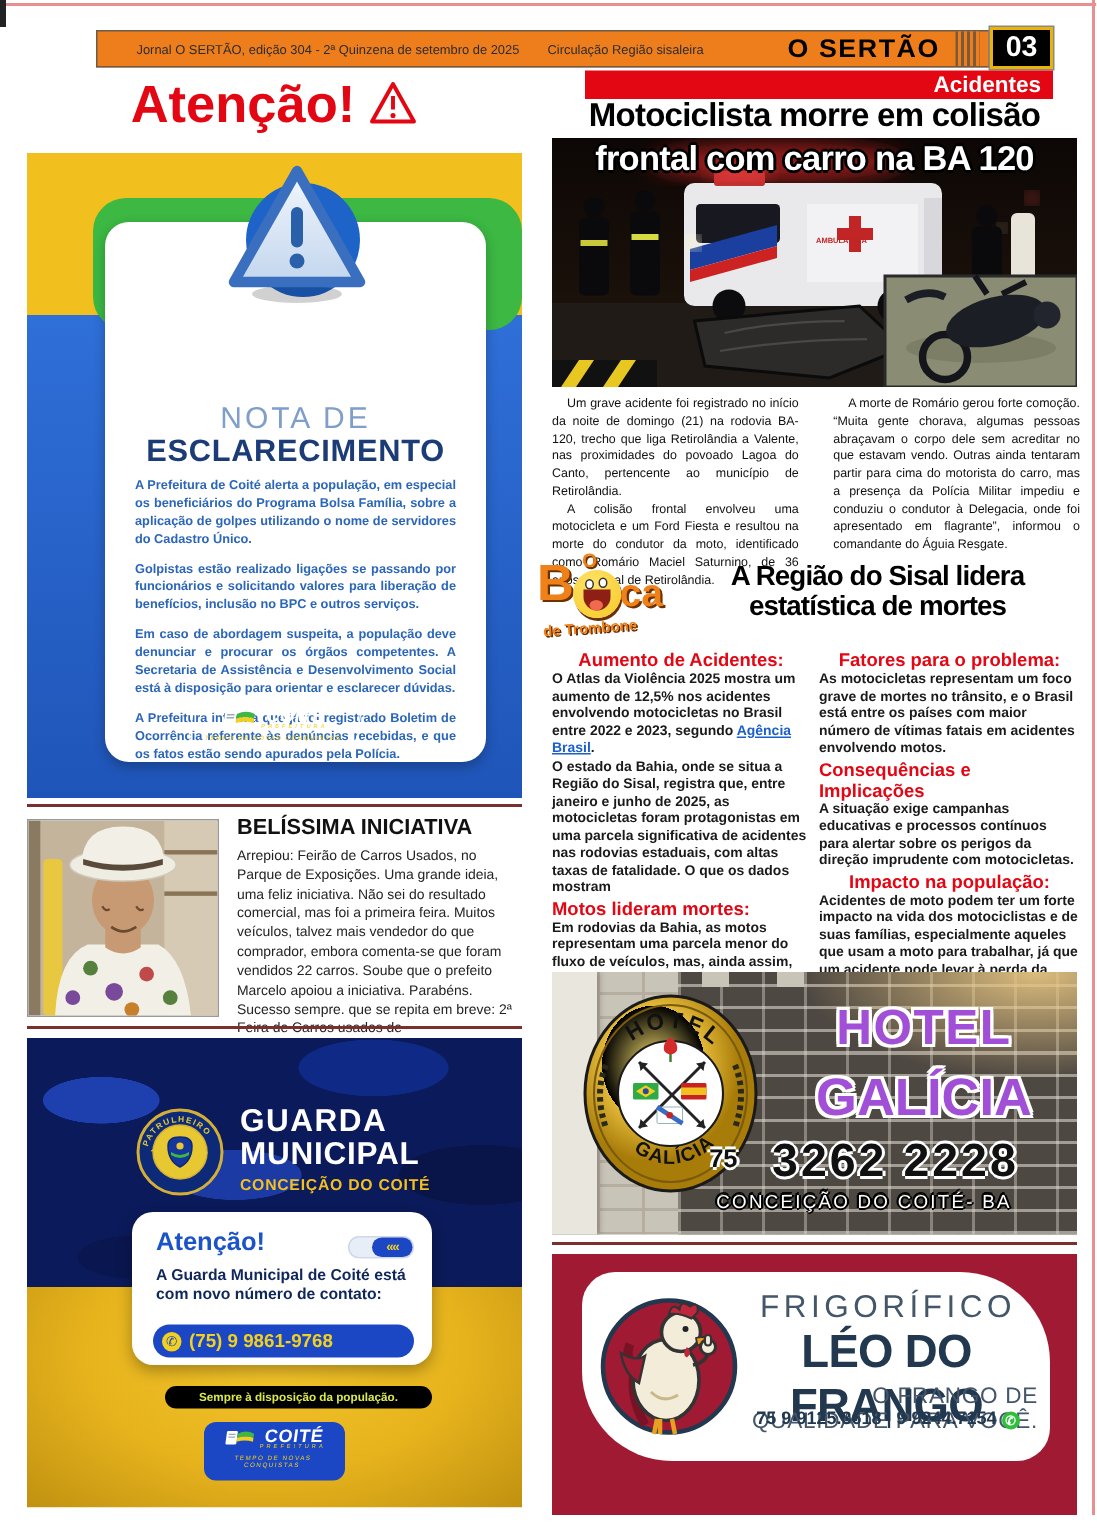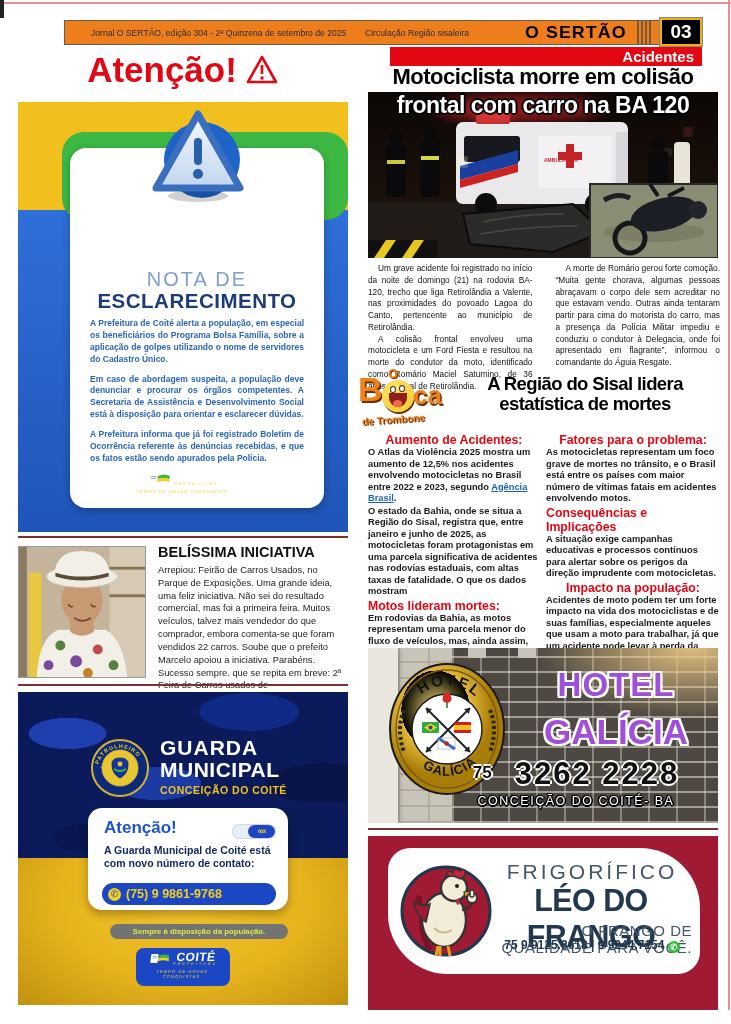--- a/index.html
+++ b/index.html
@@ -62,21 +62,21 @@
   .g-t2{left:142px;top:66px;font-size:21px;font-weight:bold;color:#fff;letter-spacing:.5px;}
   .g-sub{left:142px;top:92px;font-size:10.5px;font-weight:bold;color:#f2c020;letter-spacing:.5px;}
   .g-card{left:70px;top:116px;width:200px;height:102px;background:#fff;border-radius:14px;box-shadow:0 4px 10px rgba(0,0,0,.3);}
   .g-at{left:16px;top:10px;font-size:17px;font-weight:bold;color:#1b54c8;}
   .g-toggle{right:12px;top:16px;width:44px;height:15px;background:#e8eef8;border-radius:8px;box-shadow:inset 0 0 0 1px #d0d8e8;}
   .g-toggle-knob{position:absolute;right:1px;top:1px;width:27px;height:13px;background:#1b47c4;border-radius:7px;color:#f2d020;font-size:9px;font-weight:bold;text-align:center;line-height:13px;letter-spacing:-1px;}
   .g-body{left:16px;top:36px;width:172px;font-size:10.5px;font-weight:bold;color:#10275c;line-height:1.25;}
   .g-pill{left:14px;top:75px;width:174px;height:22px;background:#1b47c4;border-radius:11px;display:flex;align-items:center;gap:5px;padding-left:6px;box-sizing:border-box;}
   .g-pill-icon{width:13px;height:13px;background:#f2d020;border-radius:50%;color:#1b47c4;font-size:9px;text-align:center;line-height:13px;}
   .g-pill-num{color:#f2d020;font-weight:bold;font-size:12.5px;}
-  .g-footpill{left:92px;top:232px;width:178px;height:15px;background:#737373;border-radius:8px;color:#dbe84e;font-size:7.8px;font-weight:bold;text-align:center;line-height:15px;}
+  .g-footpill{left:92px;top:232px;width:178px;height:15px;background:#000000;border-radius:8px;color:#dbe84e;font-size:7.8px;font-weight:bold;text-align:center;line-height:15px;}
   .g-logo{left:118px;top:256px;width:94px;background:#1b47c4;border-radius:8px;text-align:center;padding:3px 0 4px;}
   
   .headline1{left:368px;top:64px;width:350px;text-align:center;font-size:22px;font-weight:bold;color:#000;letter-spacing:-.5px;}
   .photo{left:368px;top:92px;width:350px;height:166px;background:#0d0805;}
   .headline2{left:0;top:0;width:350px;text-align:center;font-size:23px;font-weight:bold;color:#fff;letter-spacing:-.5px;
     text-shadow:-2px 0 #000,2px 0 #000,0 -2px #000,0 2px #000,-1px -1px #000,1px 1px #000,-1px 1px #000,1px -1px #000;}
   .article{left:368px;top:263px;width:352px;display:flex;gap:23px;justify-content:flex-end;}
   .article .col{width:169px;font-size:8.3px;line-height:1.42;text-align:justify;color:#111;}
   .article p{margin:0;text-indent:10px;}
   .boca{left:358px;top:368px;width:88px;height:64px;}
@@ -155,20 +155,21 @@
 
   <div class="abs nota">
     <div class="abs nota-yellow"></div>
     <div class="abs nota-blue"></div>
     <div class="abs nota-green"></div>
     <div class="abs nota-card">
       <div class="abs nota-t1">NOTA DE</div>
       <div class="abs nota-t2">ESCLARECIMENTO</div>
       <div class="abs nota-body">
         <p>A Prefeitura de Coité alerta a população, em especial os beneficiários do Programa Bolsa Família, sobre a aplicação de golpes utilizando o nome de servidores do Cadastro Único.</p>
+        <p>Golpistas estão realizado ligações se passando por funcionários e solicitando valores para liberação de benefícios, inclusão no BPC e outros serviços.</p>
         <p>Em caso de abordagem suspeita, a população deve denunciar e procurar os órgãos competentes. A Secretaria de Assistência e Desenvolvimento Social está à disposição para orientar e esclarecer dúvidas.</p>
         <p>A Prefeitura informa que já foi registrado Boletim de Ocorrência referente às denúncias recebidas, e que os fatos estão sendo apurados pela Polícia.</p>
       </div>
     </div>
     <svg class="abs nota-icon" viewBox="0 0 104 104">
       <circle cx="56" cy="56" r="38" fill="#1e63c8"></circle>
       <ellipse cx="52" cy="92" rx="30" ry="6" fill="rgba(0,0,0,.18)"></ellipse>
       <defs>
           <linearGradient id="tg" x1="0" y1="0" x2="0" y2="1">
             <stop offset="0" stop-color="#f2f7fd"></stop>

